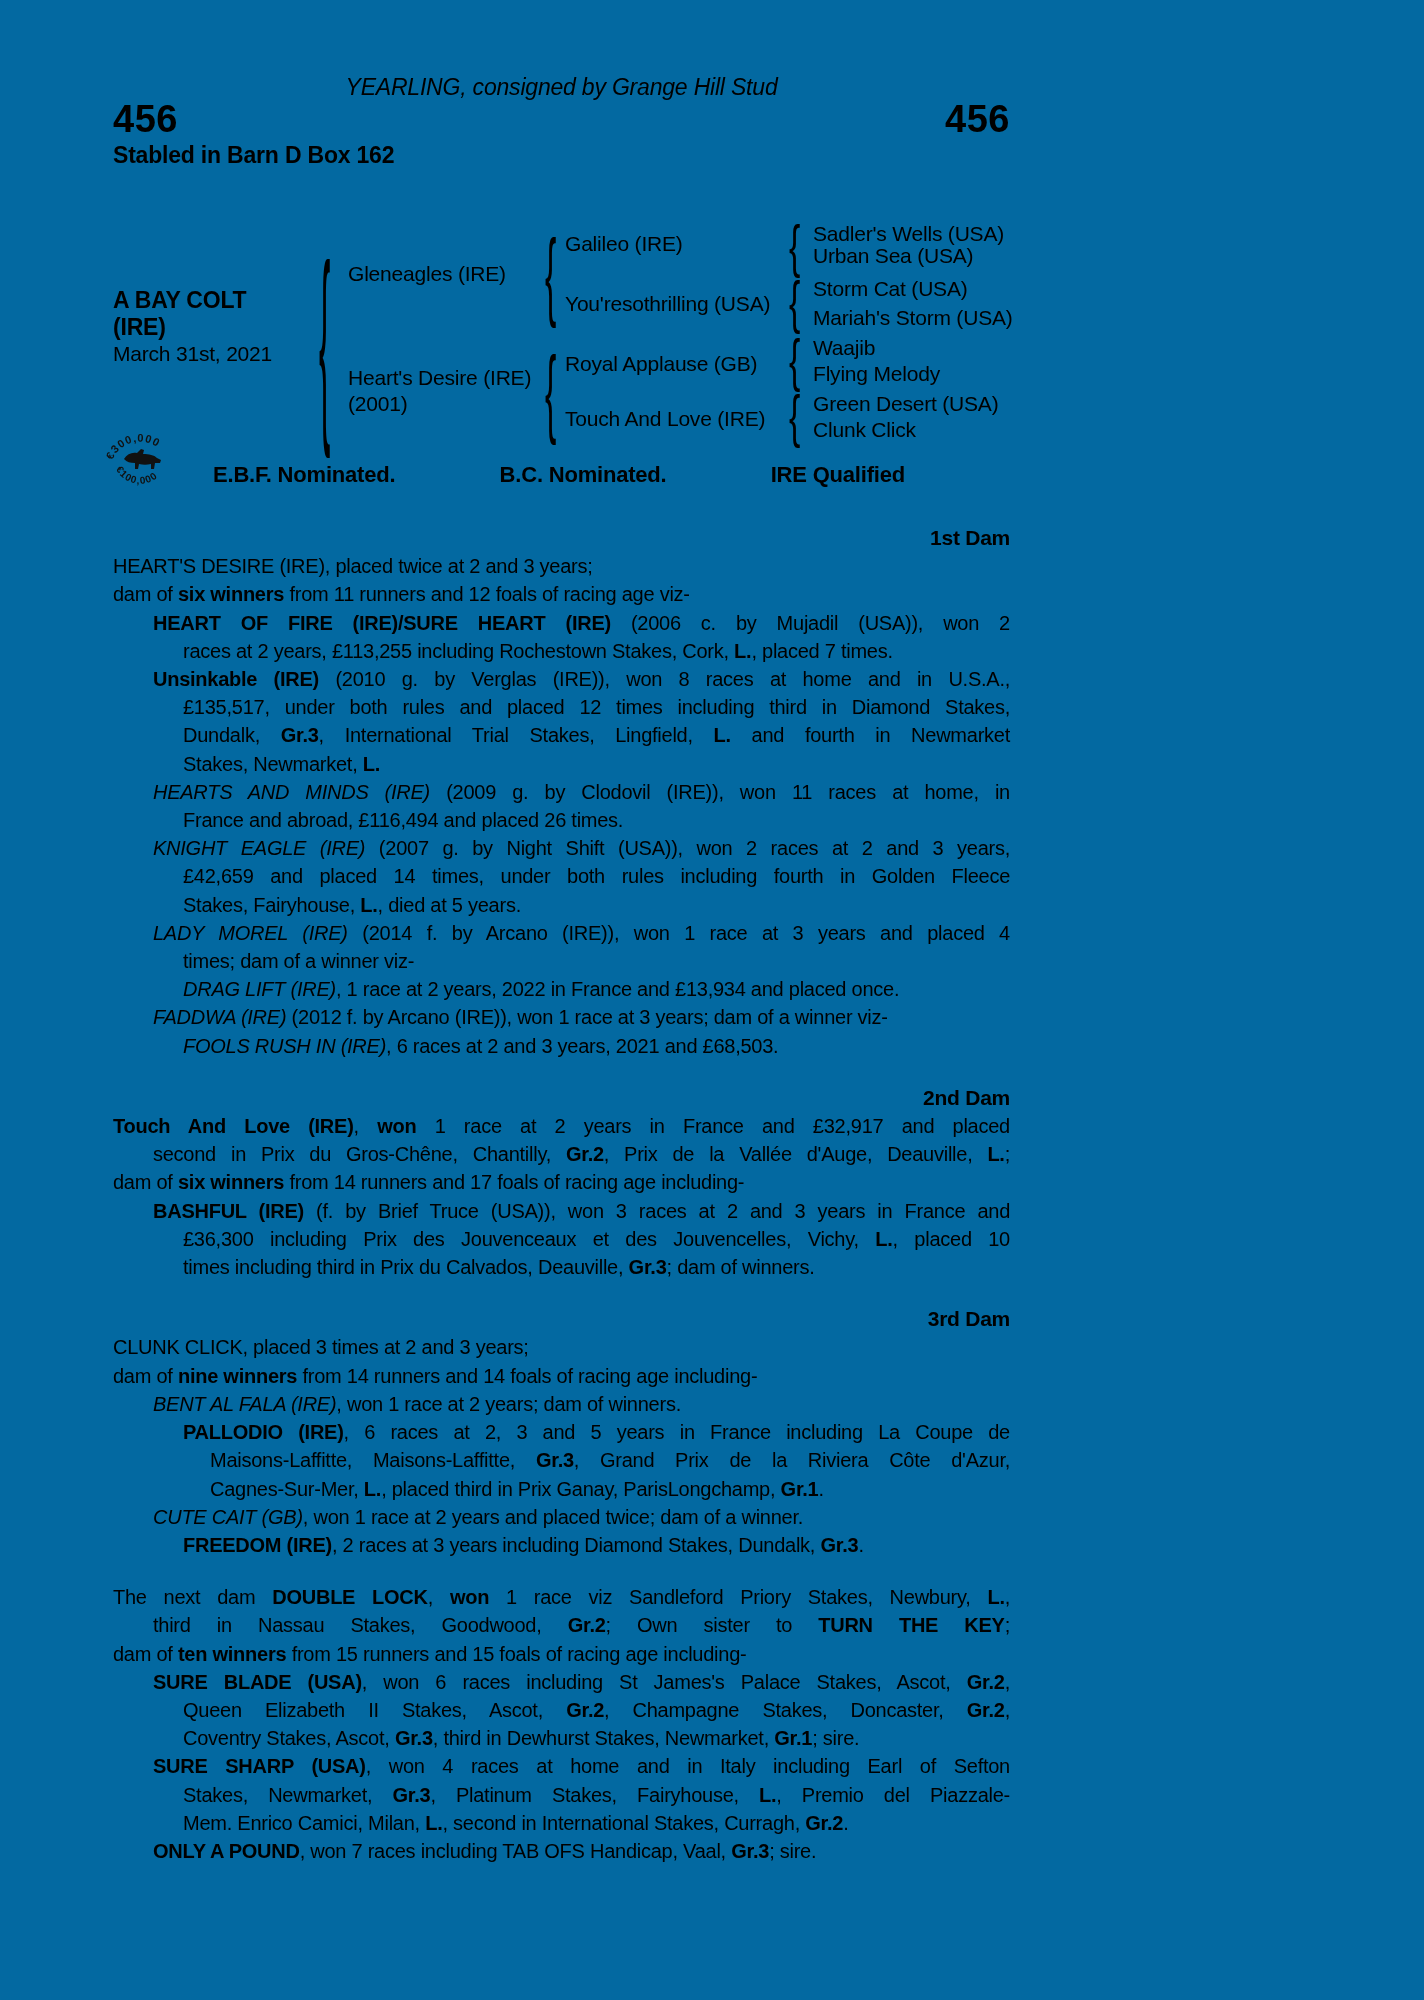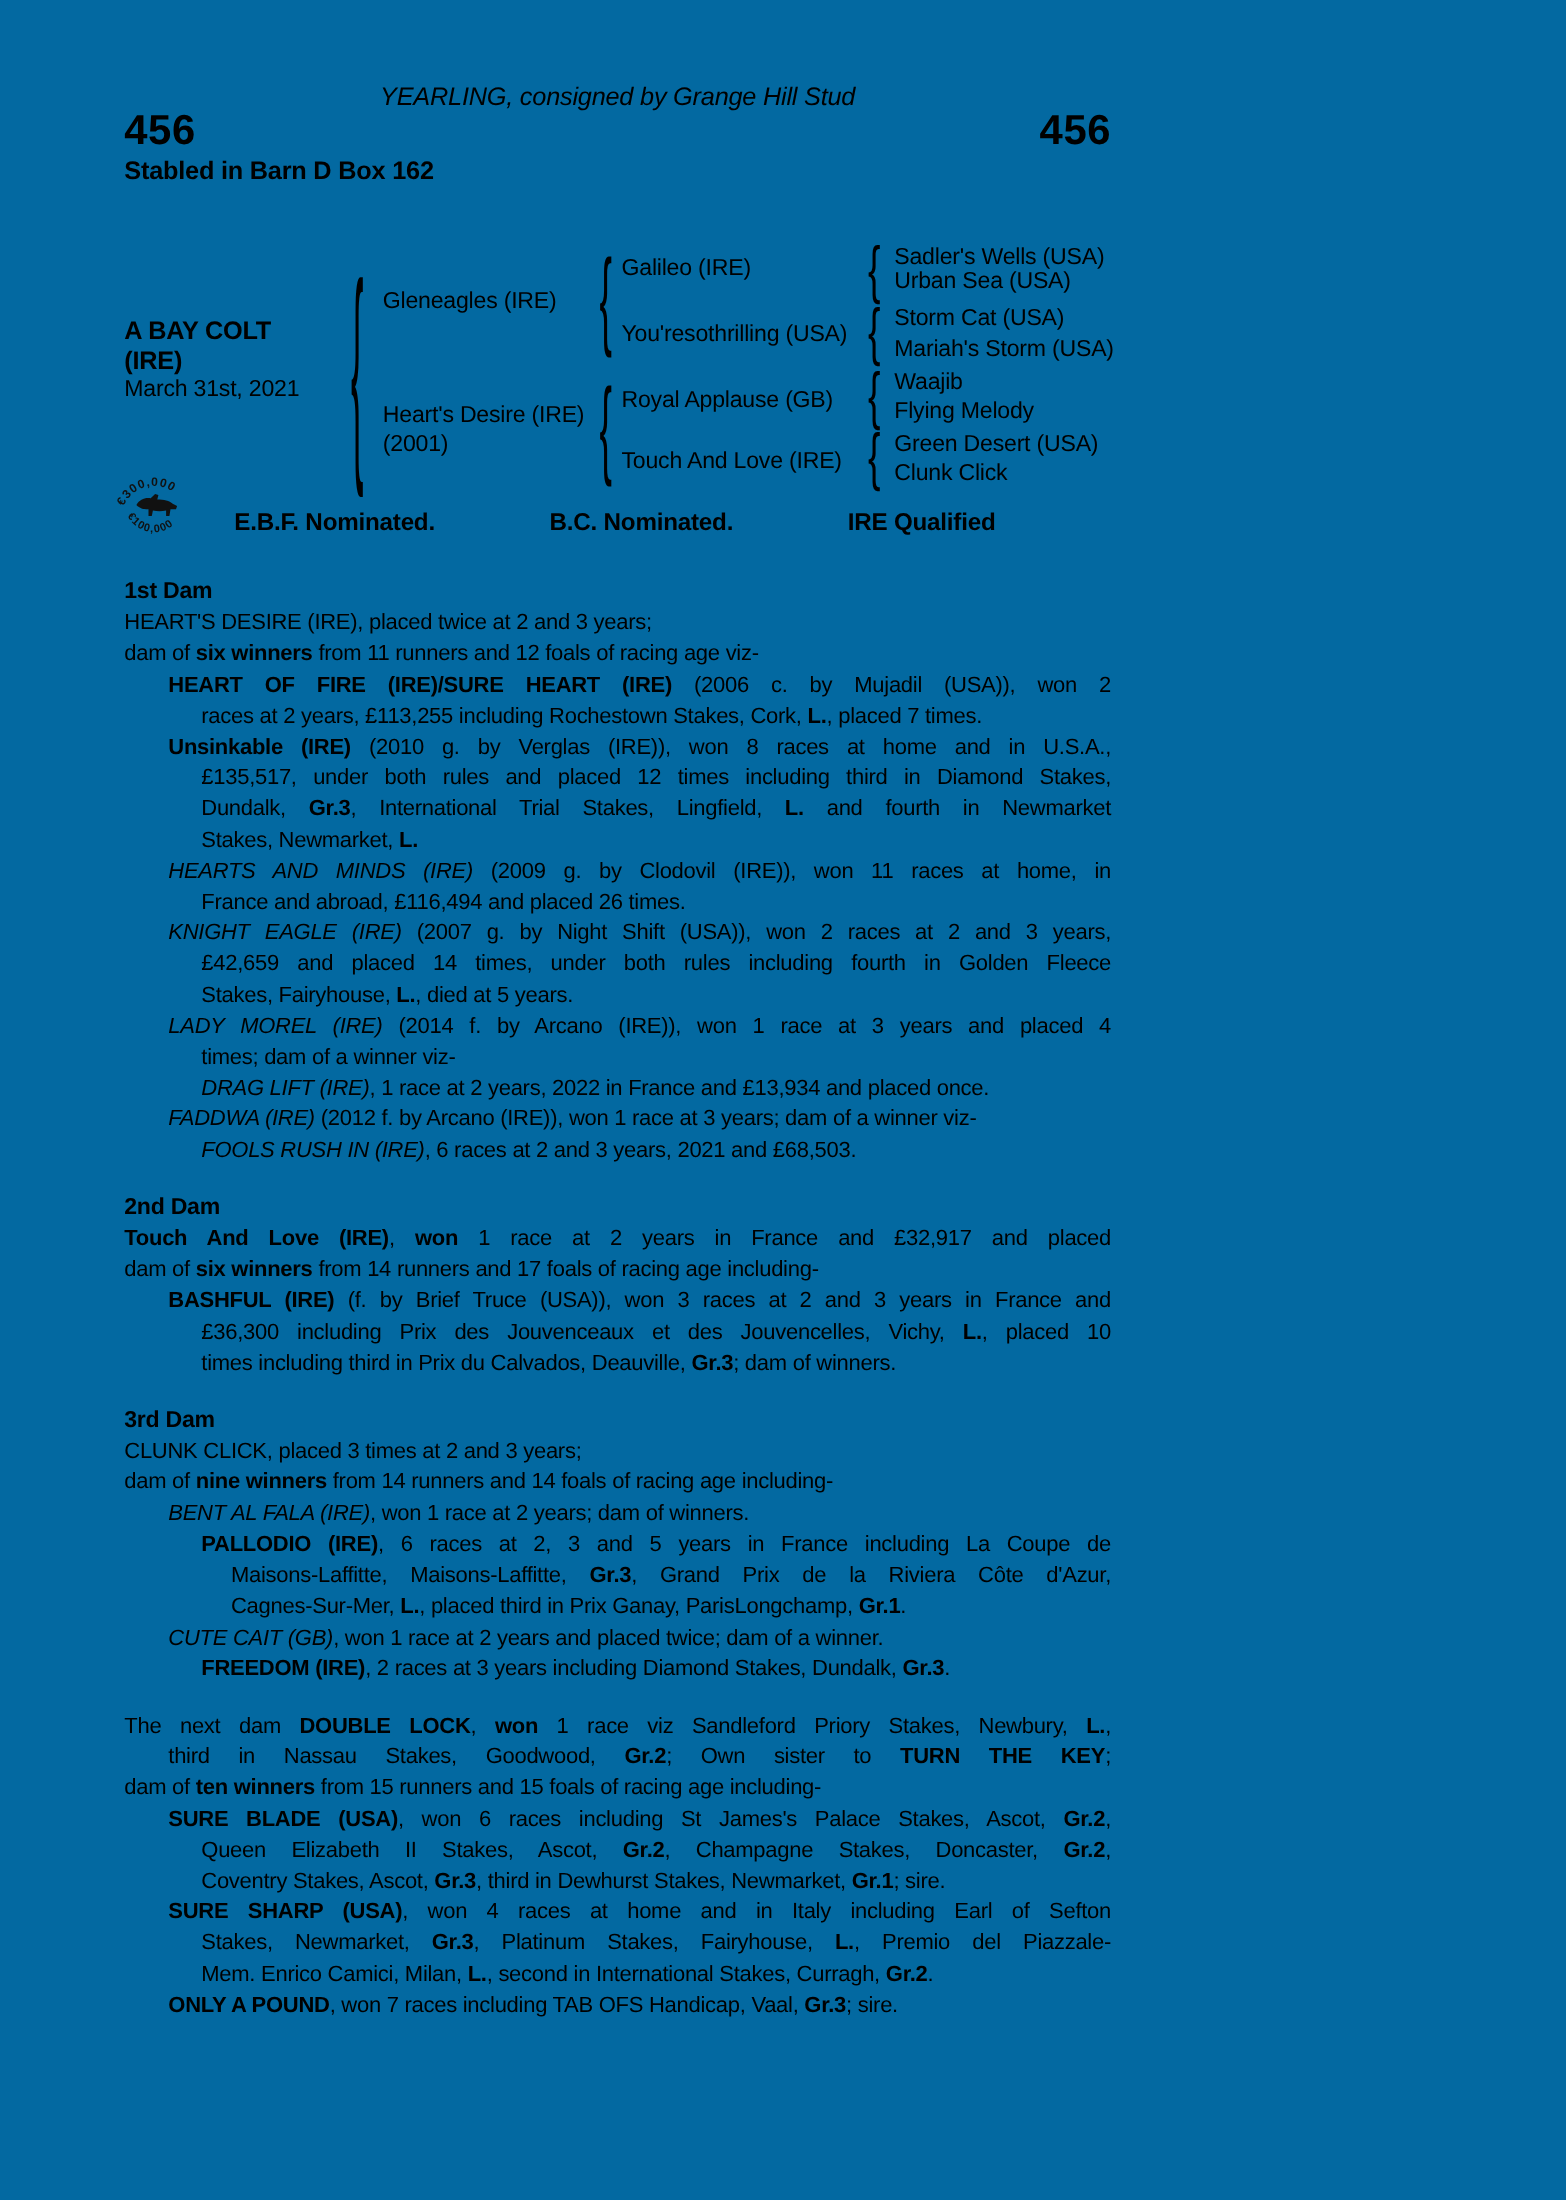--- a/index.html
+++ b/index.html
@@ -28,21 +28,21 @@
   
   .noms{position:absolute;top:462px;left:213px;width:692px;display:flex;justify-content:space-between;
         font-weight:bold;font-size:22px;letter-spacing:-0.2px;}
 
   
   .body{position:absolute;top:524px;left:113px;width:897px;font-size:20px;letter-spacing:-0.25px;}
   .sec{margin-top:0;}
   .sec + .sec{margin-top:24px;}
   .line{line-height:28.2px;min-height:28.2px;}
   .line.j{text-align:justify;text-align-last:justify;}
-  .heading{font-weight:bold;font-size:21px;}
+  .heading{font-weight:bold;font-size:21px;text-align:right;}
   .i0{padding-left:0;}
   .i1{padding-left:40px;}
   .i2{padding-left:70px;}
   .i3{padding-left:97px;}
   .r-b{font-weight:bold;}
   .r-i{font-style:italic;margin-top:24px;}
 </style>
 </head>
 <body>
 
@@ -127,20 +127,21 @@
         <div class="line i2"><span class="r-t">Stakes, Fairyhouse, </span><span class="r-b">L.</span><span class="r-t">, died at 5 years.</span></div>
         <div class="line i1 j"><span class="r-i">LADY MOREL (IRE)</span><span class="r-t"> (2014 f. by Arcano (IRE)), won 1 race at 3 years and placed 4</span></div>
         <div class="line i2"><span class="r-t">times; dam of a winner viz-</span></div>
         <div class="line i2"><span class="r-i">DRAG LIFT (IRE)</span><span class="r-t">, 1 race at 2 years, 2022 in France and £13,934 and placed once.</span></div>
         <div class="line i1"><span class="r-i">FADDWA (IRE)</span><span class="r-t"> (2012 f. by Arcano (IRE)), won 1 race at 3 years; dam of a winner viz-</span></div>
         <div class="line i2"><span class="r-i">FOOLS RUSH IN (IRE)</span><span class="r-t">, 6 races at 2 and 3 years, 2021 and £68,503.</span></div>
       </div>
       <div class="sec">
         <div class="line heading i0">2nd Dam</div>
         <div class="line i0 j"><span class="r-b">Touch And Love (IRE)</span><span class="r-t">, </span><span class="r-b">won</span><span class="r-t"> 1 race at 2 years in France and £32,917 and placed</span></div>
+        <div class="line i1 j"><span class="r-t">second in Prix du Gros-Chêne, Chantilly, </span><span class="r-b">Gr.2</span><span class="r-t">, Prix de la Vallée d'Auge, Deauville, </span><span class="r-b">L.</span><span class="r-t">;</span></div>
         <div class="line i0"><span class="r-t">dam of </span><span class="r-b">six winners</span><span class="r-t"> from 14 runners and 17 foals of racing age including-</span></div>
         <div class="line i1 j"><span class="r-b">BASHFUL (IRE)</span><span class="r-t"> (f. by Brief Truce (USA)), won 3 races at 2 and 3 years in France and</span></div>
         <div class="line i2 j"><span class="r-t">£36,300 including Prix des Jouvenceaux et des Jouvencelles, Vichy, </span><span class="r-b">L.</span><span class="r-t">, placed 10</span></div>
         <div class="line i2"><span class="r-t">times including third in Prix du Calvados, Deauville, </span><span class="r-b">Gr.3</span><span class="r-t">; dam of winners.</span></div>
       </div>
       <div class="sec">
         <div class="line heading i0">3rd Dam</div>
         <div class="line i0"><span class="r-t">CLUNK CLICK, placed 3 times at 2 and 3 years;</span></div>
         <div class="line i0"><span class="r-t">dam of </span><span class="r-b">nine winners</span><span class="r-t"> from 14 runners and 14 foals of racing age including-</span></div>
         <div class="line i1"><span class="r-i">BENT AL FALA (IRE)</span><span class="r-t">, won 1 race at 2 years; dam of winners.</span></div>

